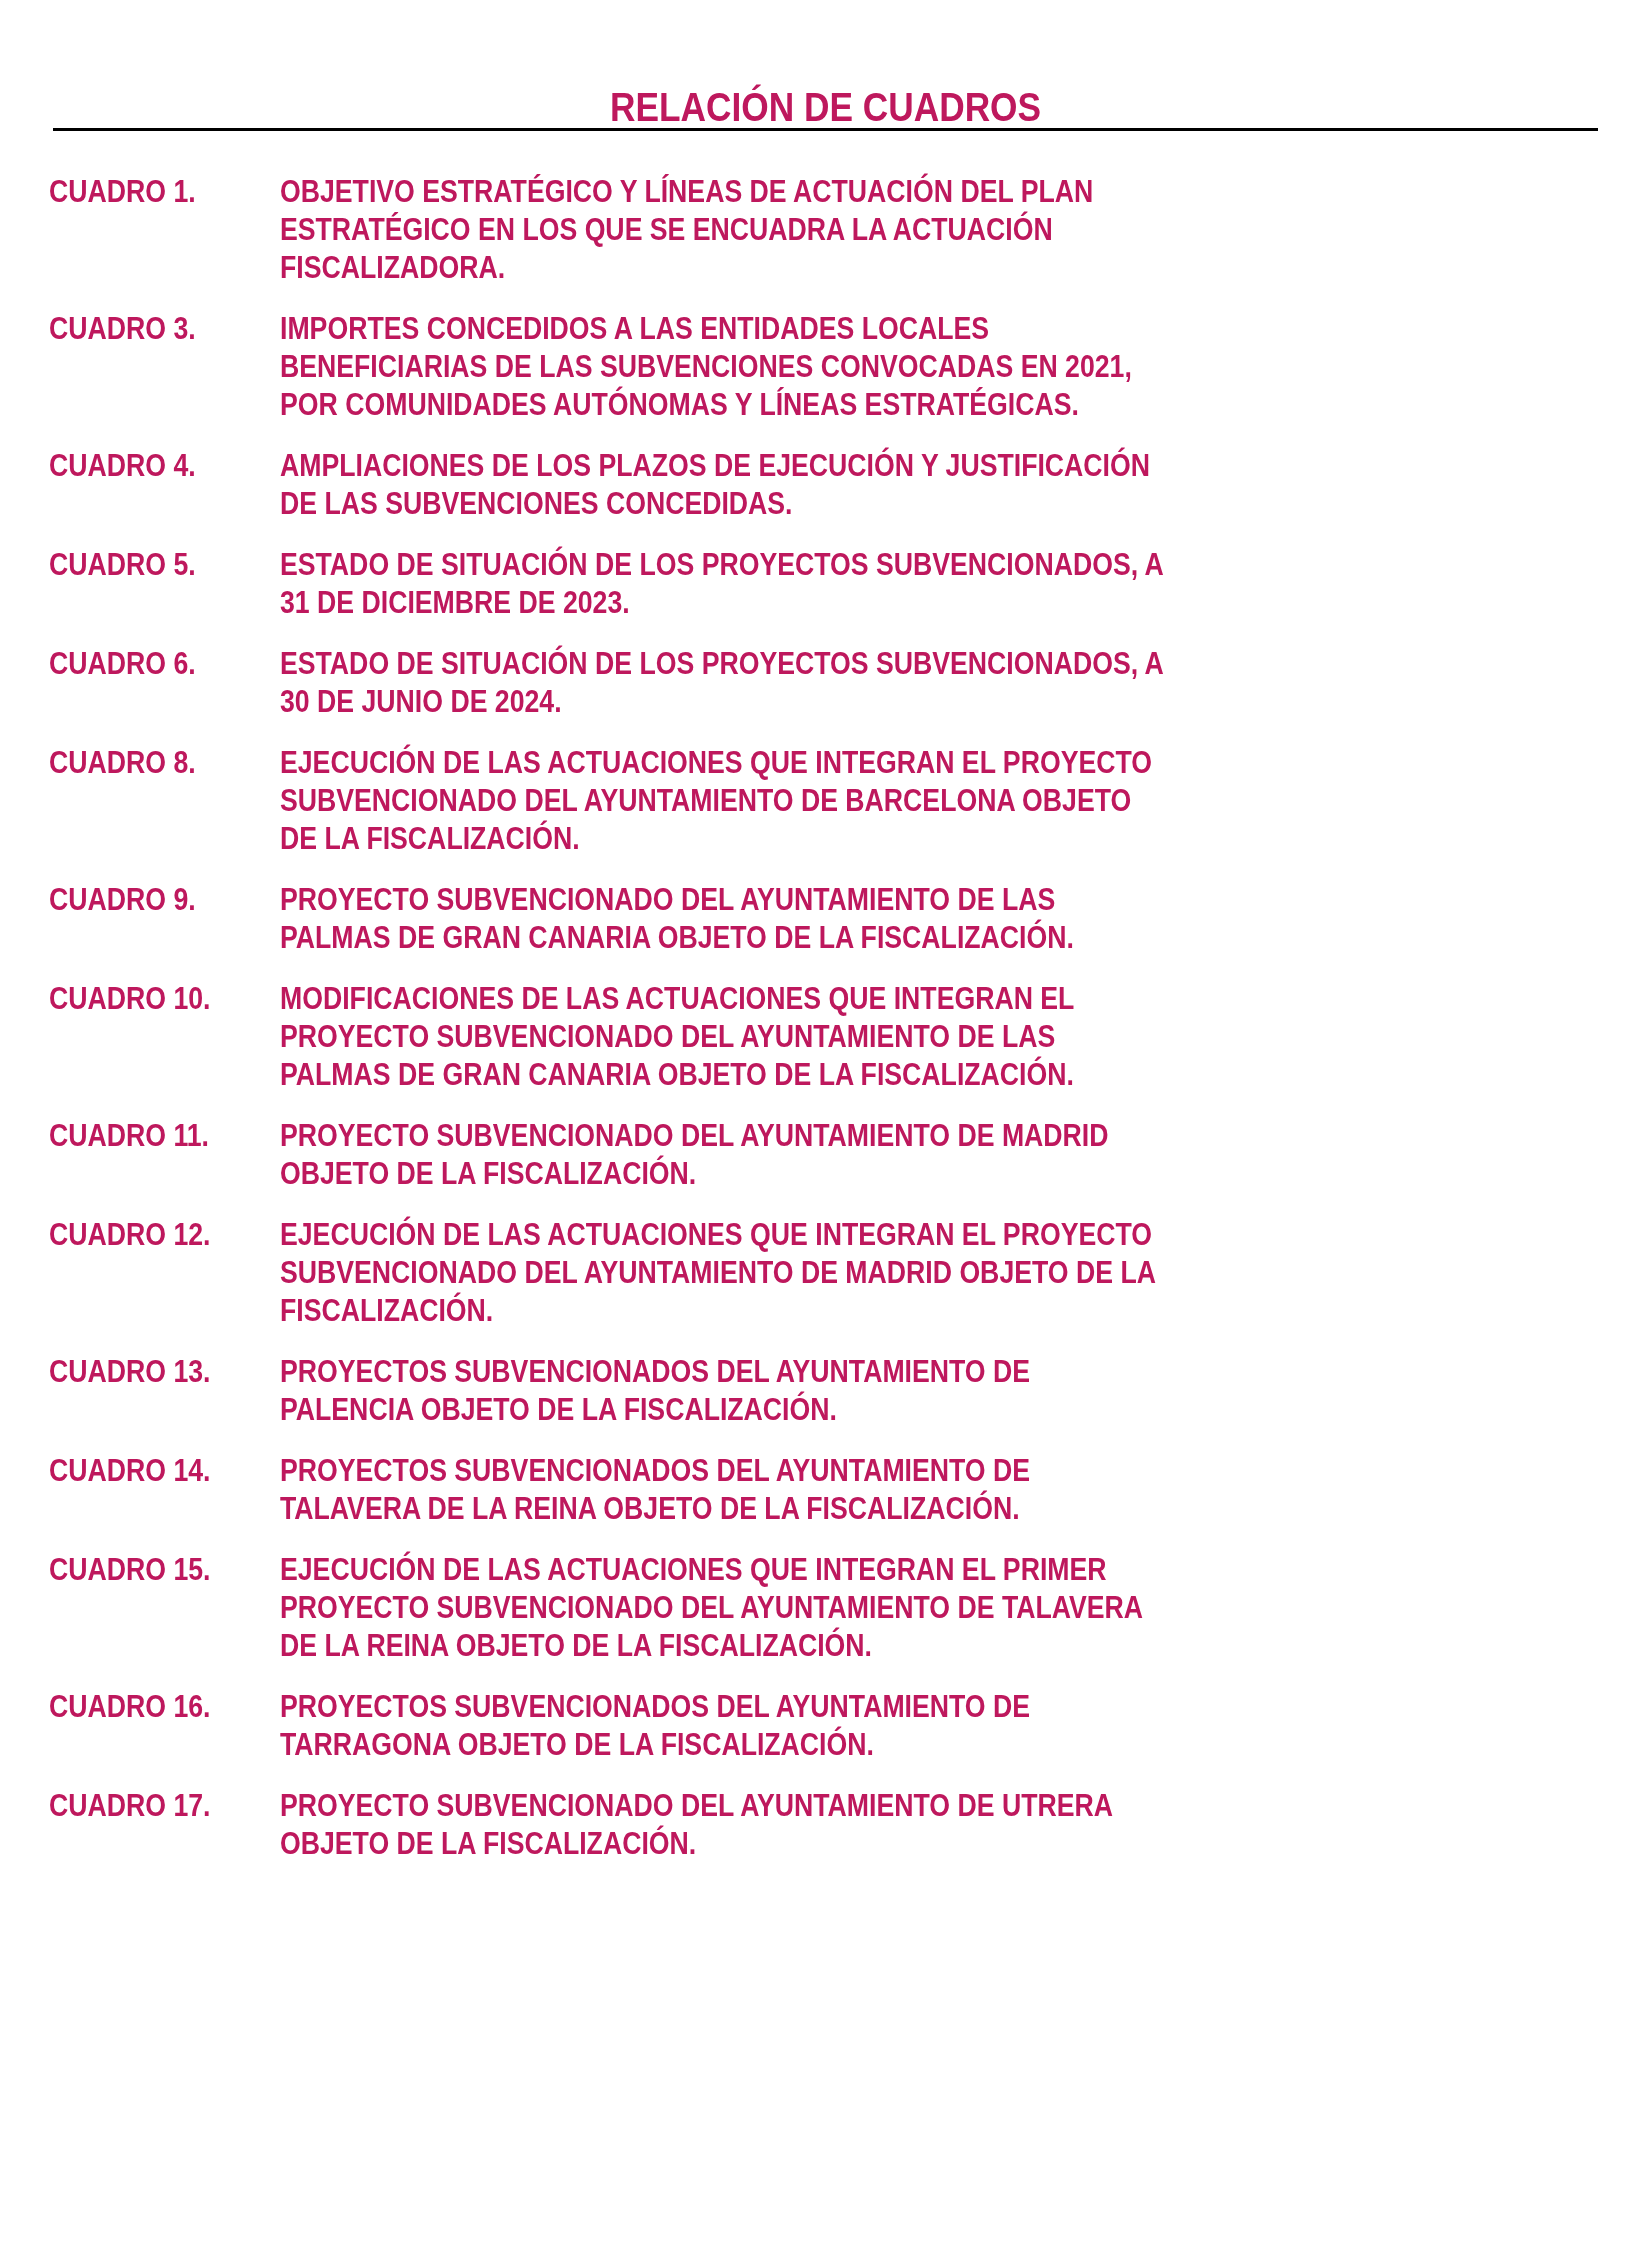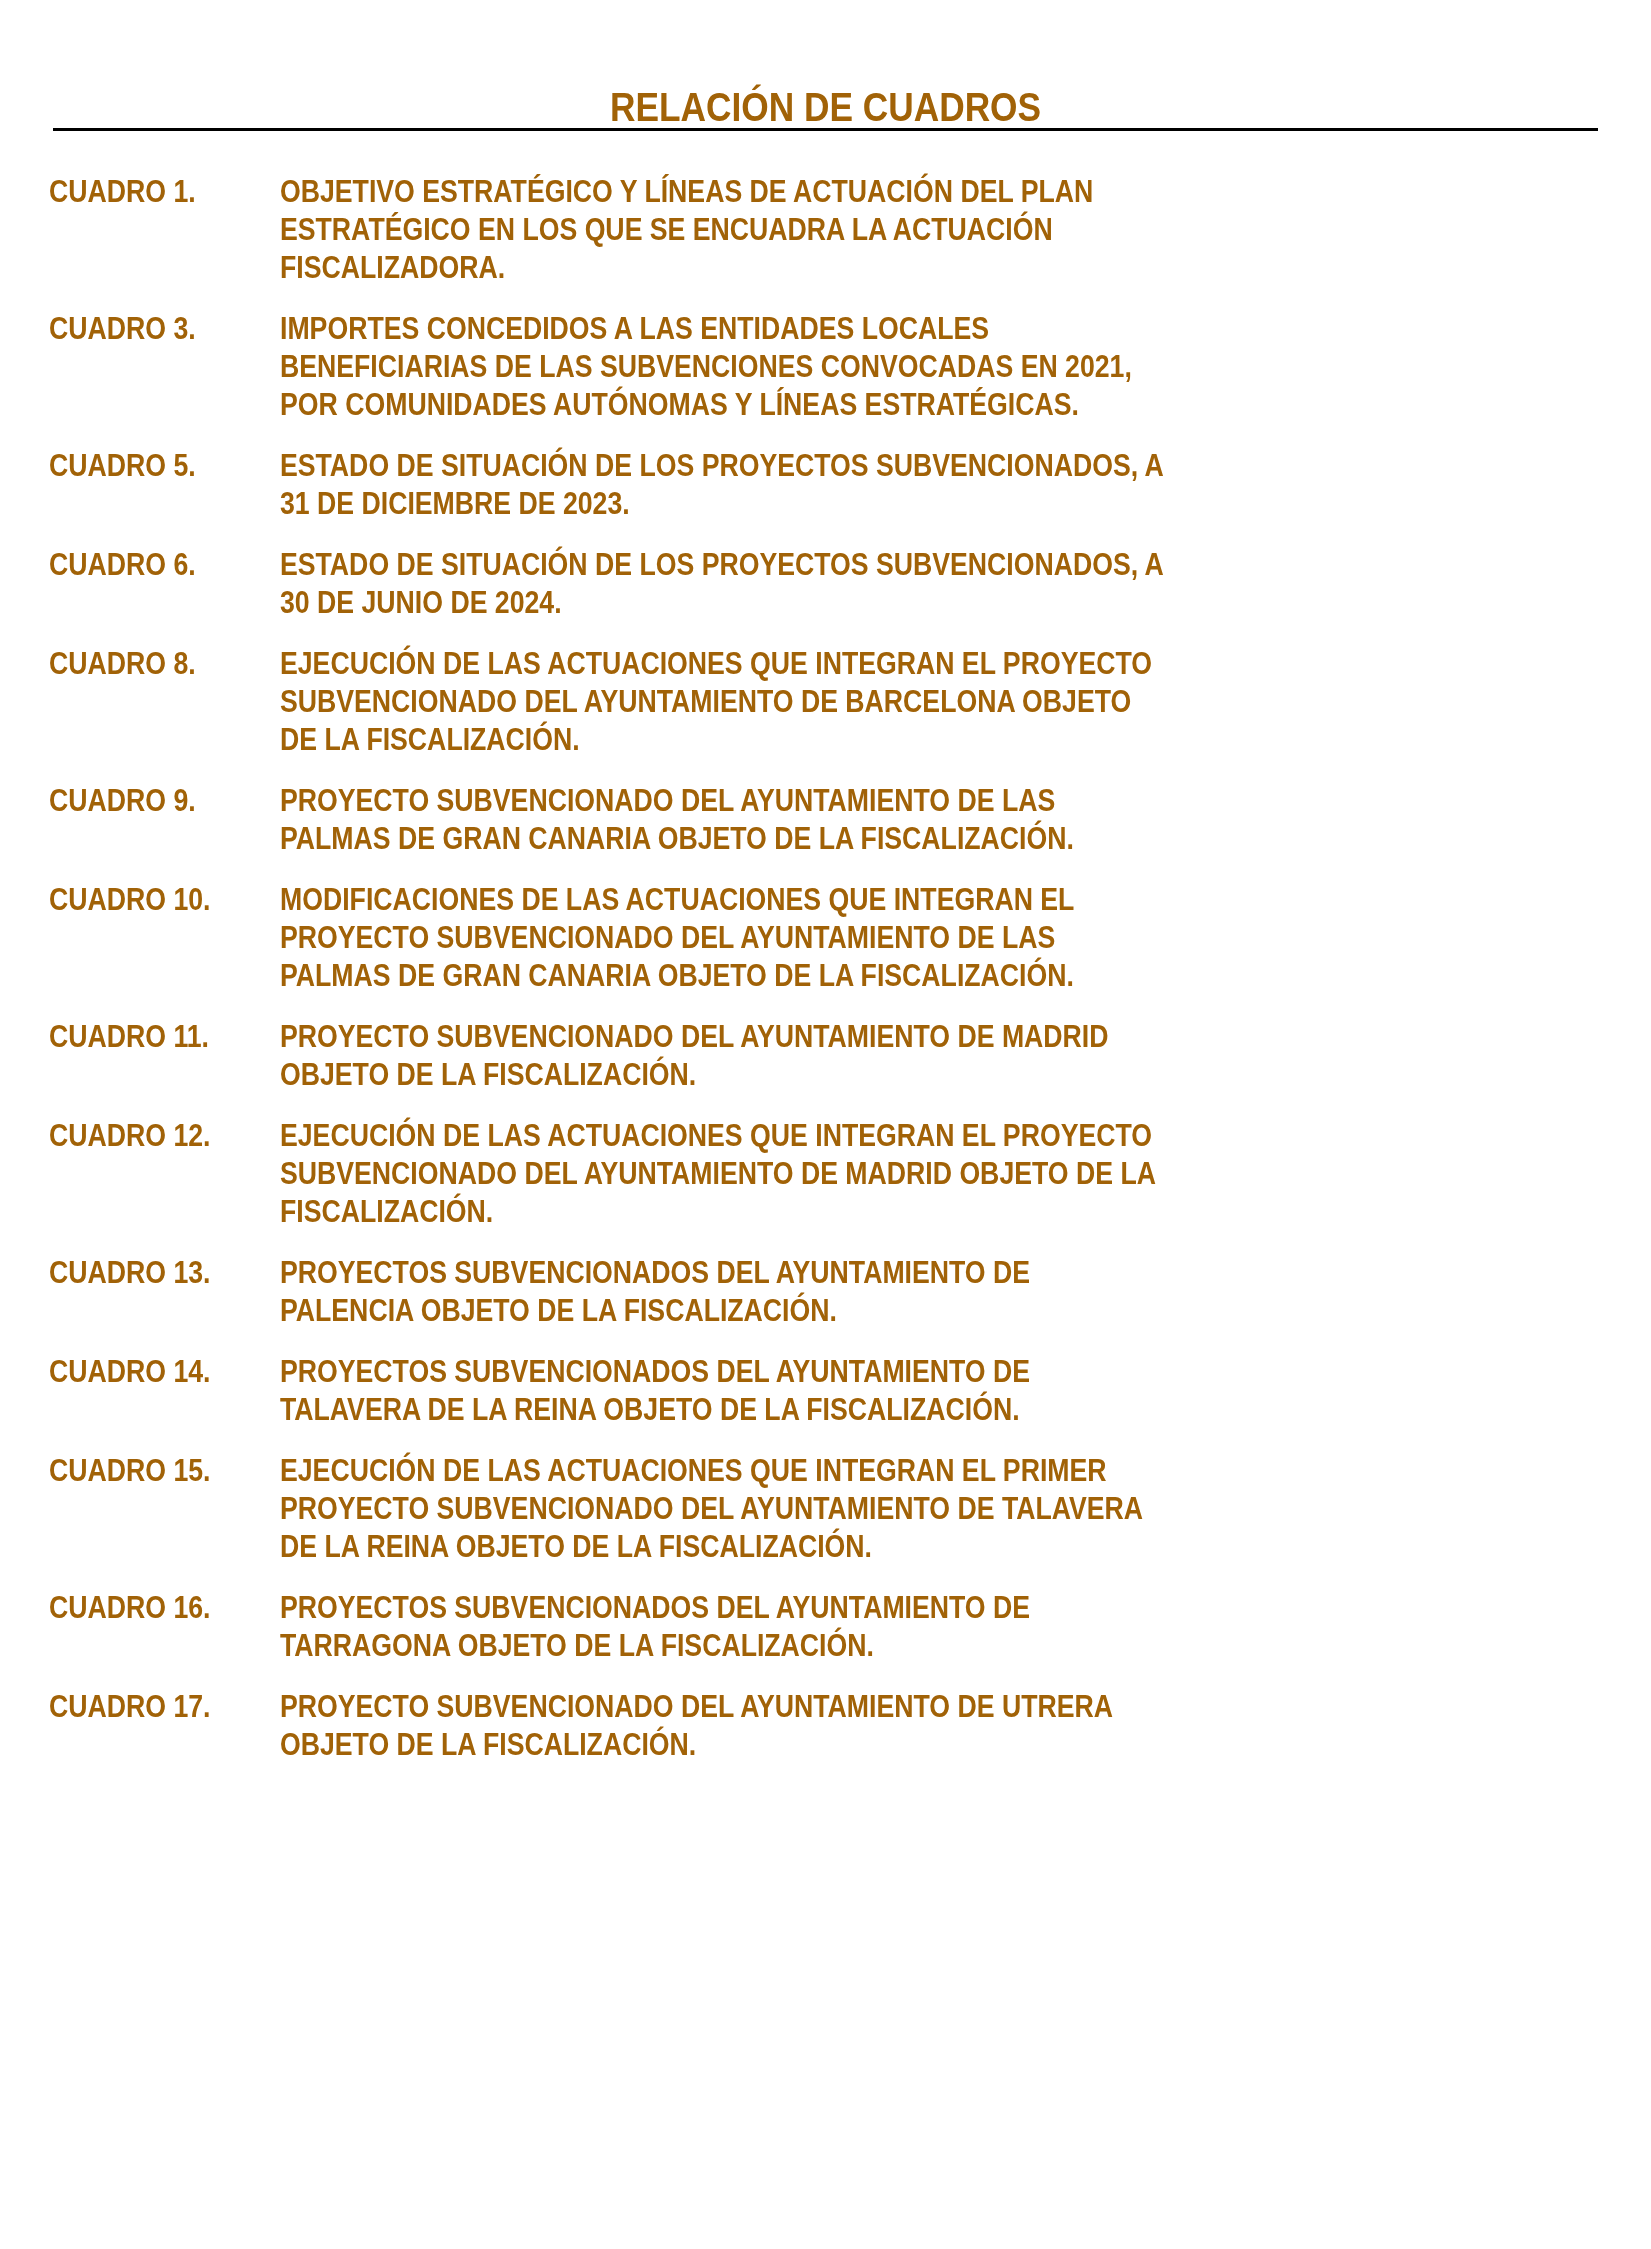--- a/index.html
+++ b/index.html
@@ -8,21 +8,21 @@
     background: #ffffff;
   }
   .page {
     position: relative;
     width: 1652px;
     height: 2250px;
     background: #ffffff;
     overflow: hidden;
     font-family: "Liberation Sans", "DejaVu Sans", sans-serif;
     font-weight: bold;
-    color: #a16207;
+    color: #be185d;
   }
   .doc-title {
     position: absolute;
     top: 86px;
     left: 0;
     width: 100%;
     text-align: center;
     font-size: 41px;
     line-height: 42px;
     letter-spacing: 0px;
@@ -93,20 +93,25 @@
     </div>
 
 
     <div class="cuadro-item">
       <span class="item-label">CUADRO 3.</span>
       <span class="item-text">IMPORTES CONCEDIDOS A LAS ENTIDADES LOCALES
 BENEFICIARIAS DE LAS SUBVENCIONES CONVOCADAS EN 2021,
 POR COMUNIDADES AUTÓNOMAS Y LÍNEAS ESTRATÉGICAS.</span>
     </div>
 
+    <div class="cuadro-item">
+      <span class="item-label">CUADRO 4.</span>
+      <span class="item-text">AMPLIACIONES DE LOS PLAZOS DE EJECUCIÓN Y JUSTIFICACIÓN
+DE LAS SUBVENCIONES CONCEDIDAS.</span>
+    </div>
 
     <div class="cuadro-item">
       <span class="item-label">CUADRO 5.</span>
       <span class="item-text">ESTADO DE SITUACIÓN DE LOS PROYECTOS SUBVENCIONADOS, A
 31 DE DICIEMBRE DE 2023.</span>
     </div>
 
     <div class="cuadro-item">
       <span class="item-label">CUADRO 6.</span>
       <span class="item-text">ESTADO DE SITUACIÓN DE LOS PROYECTOS SUBVENCIONADOS, A

